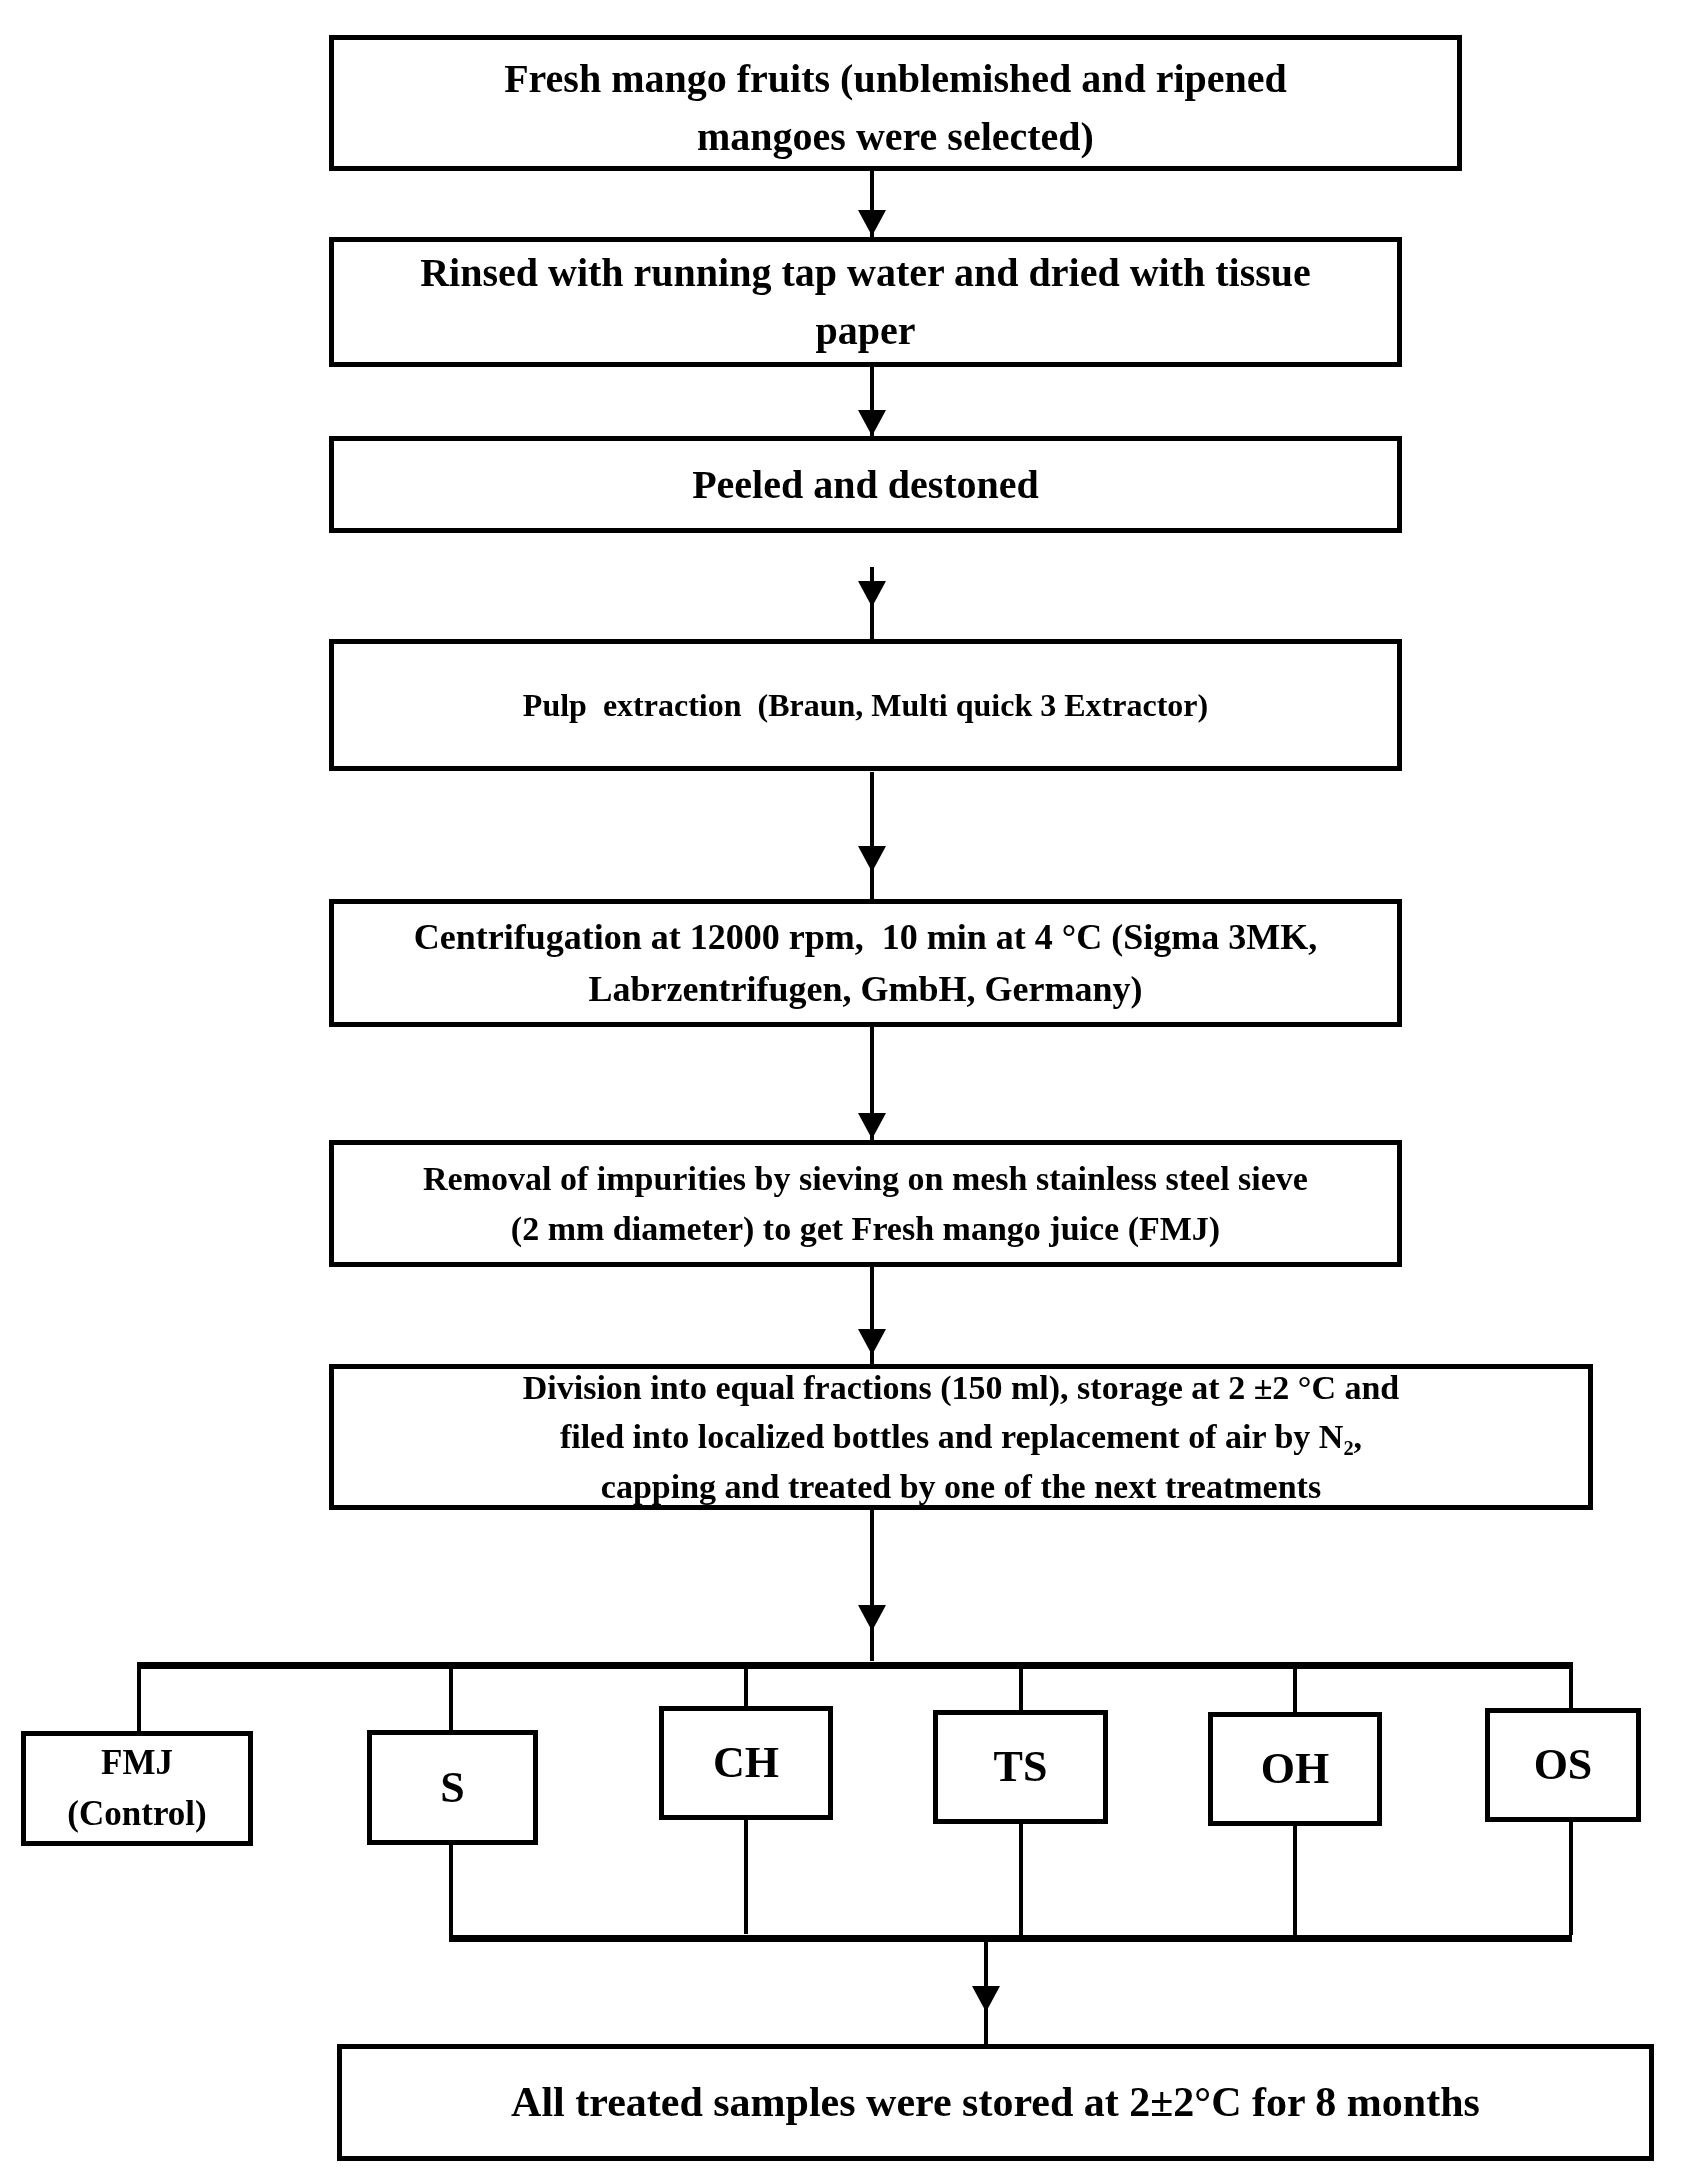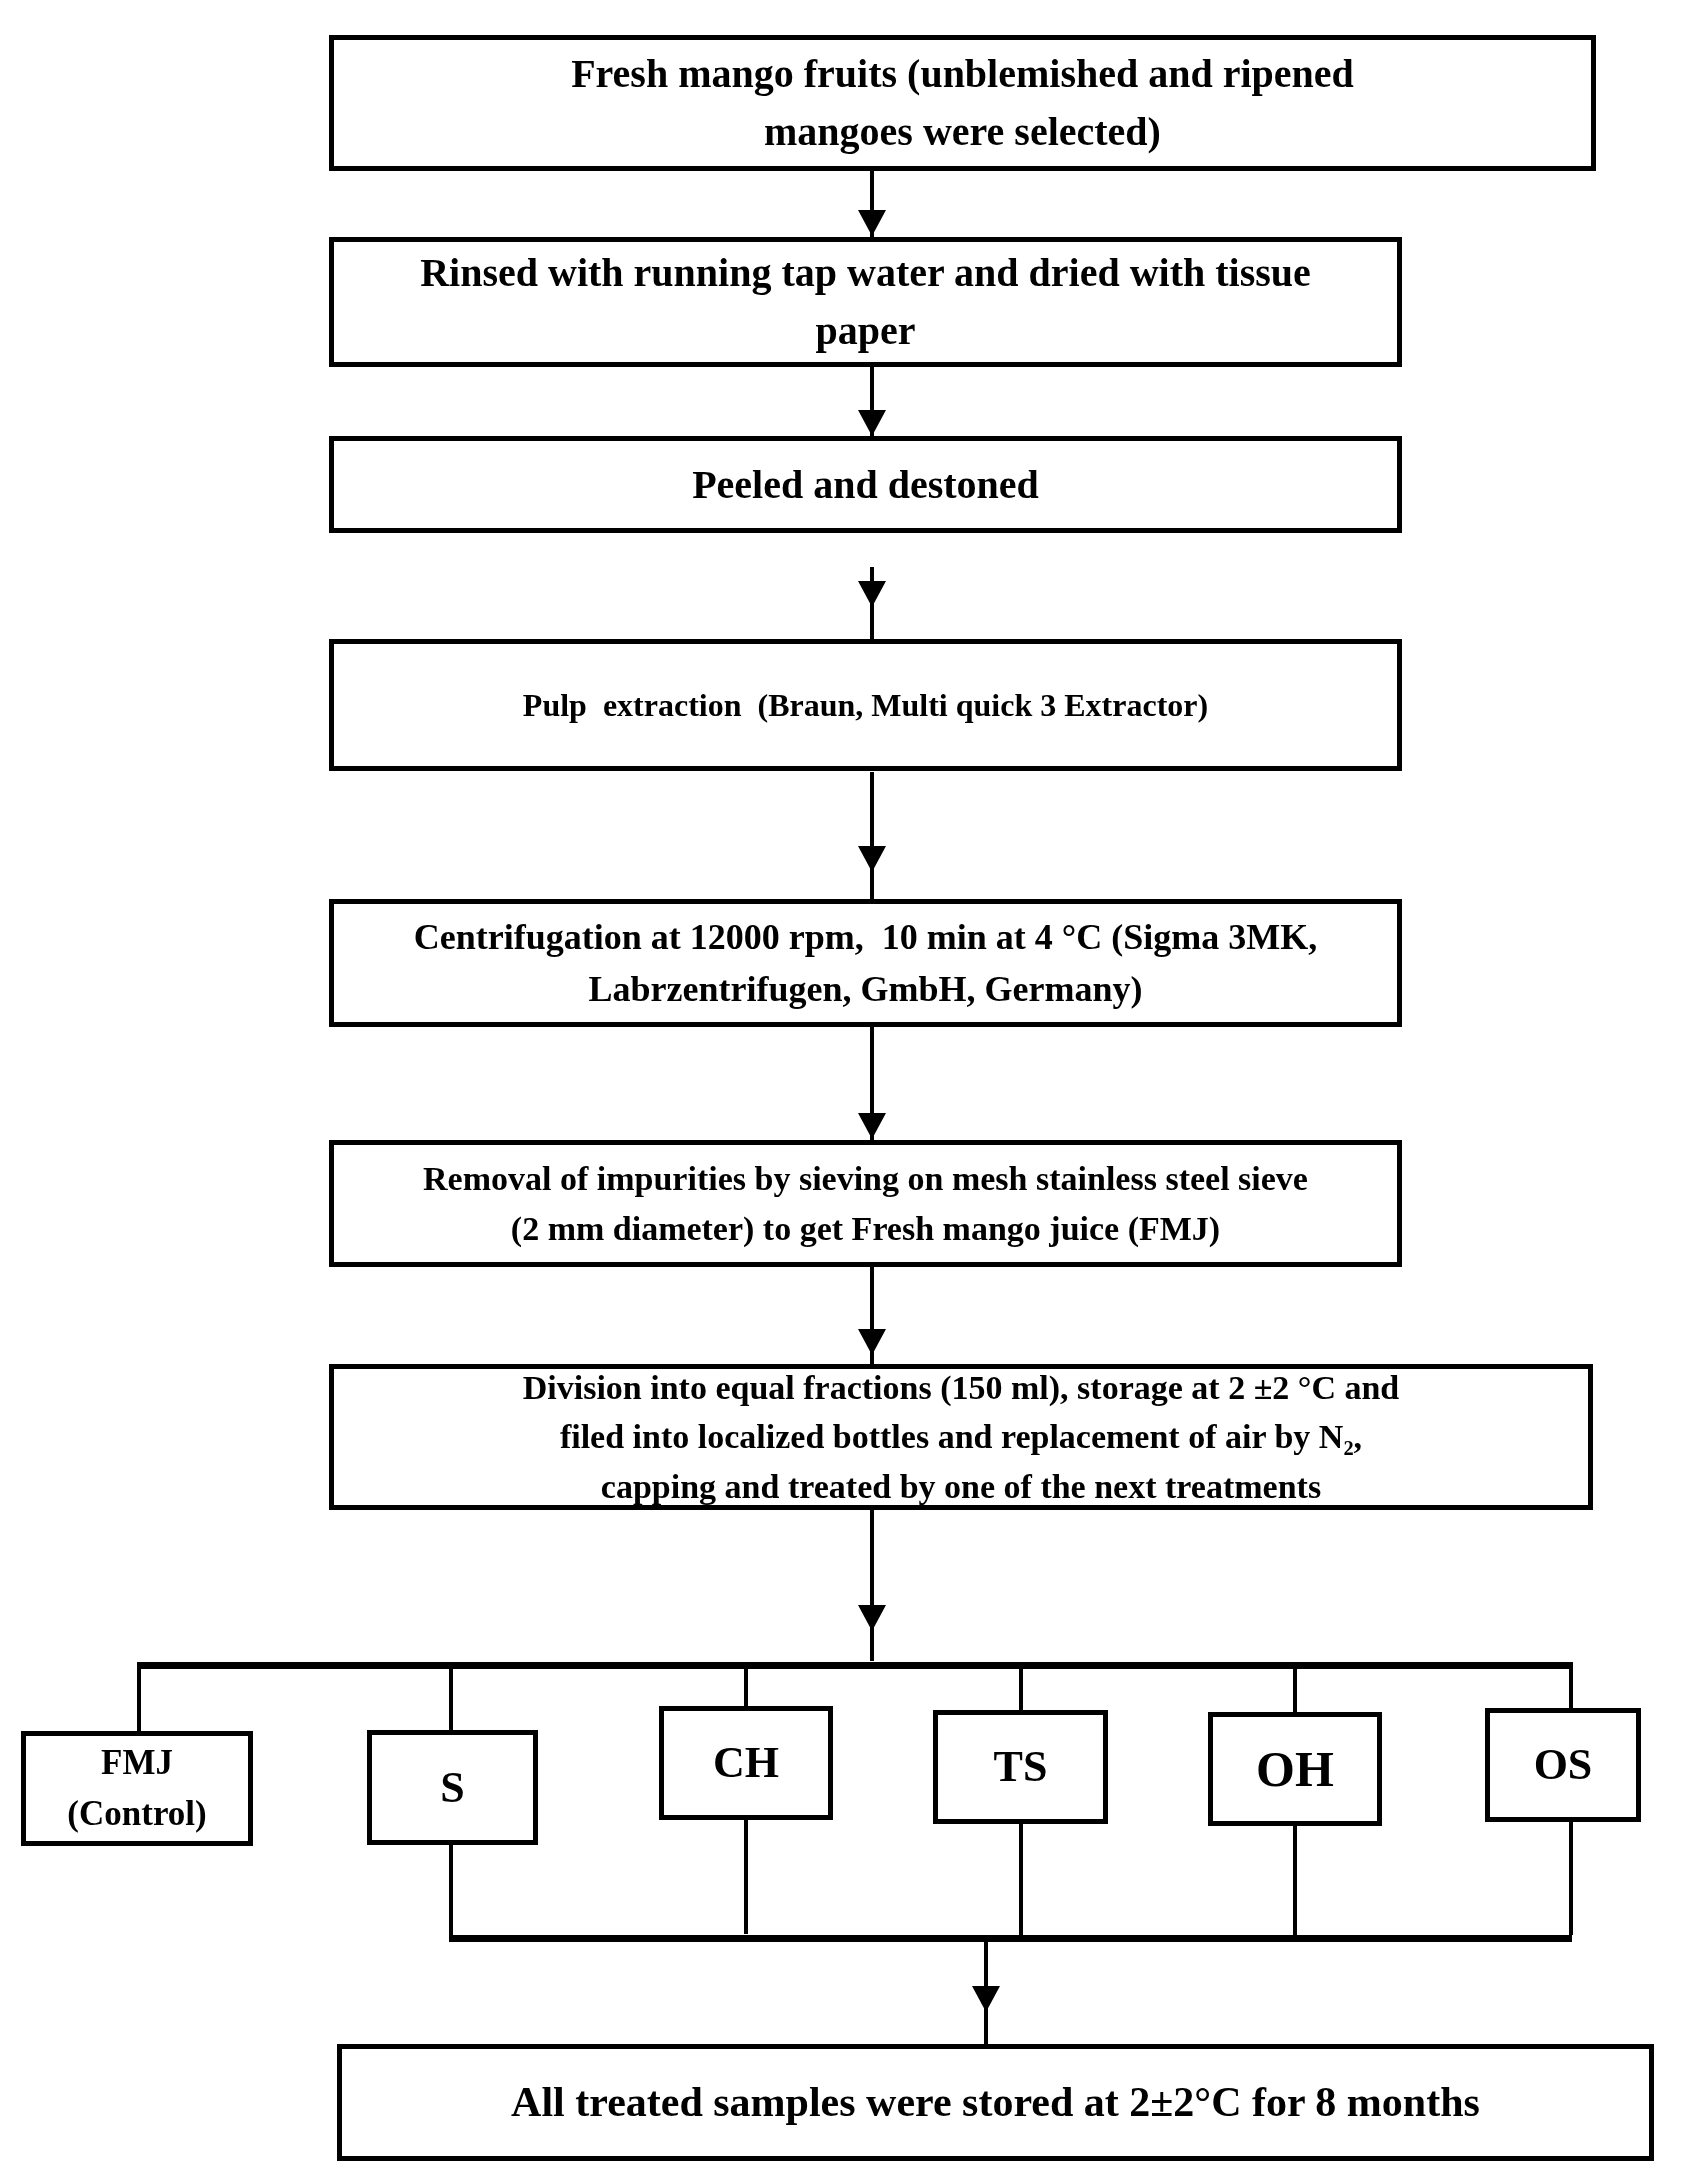--- a/index.html
+++ b/index.html
@@ -26,21 +26,21 @@
     border-left:14.4px solid transparent;
     border-right:14.4px solid transparent;
     border-top:26.5px solid #000;
   }
 </style>
 </head>
 <body>
 
 <div id="canvas">
 
-  <div class="box" style="left:329px;top:35px;width:1267px;height:136px;font-size:40px;">
+  <div class="box" style="left:329px;top:35px;width:1133px;height:136px;font-size:40px;align-items:flex-end;">
     <span class="btxt">Fresh mango fruits (unblemished and ripened
 mangoes were selected)</span>
   </div>
 
   <div class="box" style="left:329px;top:237px;width:1073px;height:130px;font-size:40px;">
     <span class="btxt">Rinsed with running tap water and dried with tissue
 paper</span>
   </div>
 
   <div class="box" style="left:329px;top:436px;width:1073px;height:97px;font-size:40px;">
@@ -111,21 +111,21 @@
   </div>
   <div class="box" style="left:367px;top:1730px;width:171px;height:115px;font-size:44px;">
     <span class="btxt">S</span>
   </div>
   <div class="box" style="left:659px;top:1706px;width:174px;height:114px;font-size:44px;">
     <span class="btxt">CH</span>
   </div>
   <div class="box" style="left:933px;top:1710px;width:175px;height:114px;font-size:44px;">
     <span class="btxt">TS</span>
   </div>
-  <div class="box" style="left:1208px;top:1712px;width:174px;height:114px;font-size:50px;">
+  <div class="box" style="left:1208px;top:1712px;width:174px;height:114px;font-size:44px;">
     <span class="btxt">OH</span>
   </div>
   <div class="box" style="left:1485px;top:1708px;width:156px;height:114px;font-size:44px;">
     <span class="btxt">OS</span>
   </div>
 
   <div class="vline" style="left:449px;top:1844px;height:91px;"></div>
   <div class="vline" style="left:744px;top:1819px;height:115px;"></div>
   <div class="vline" style="left:1019px;top:1824px;height:111px;"></div>
   <div class="vline" style="left:1293px;top:1826px;height:109px;"></div>

